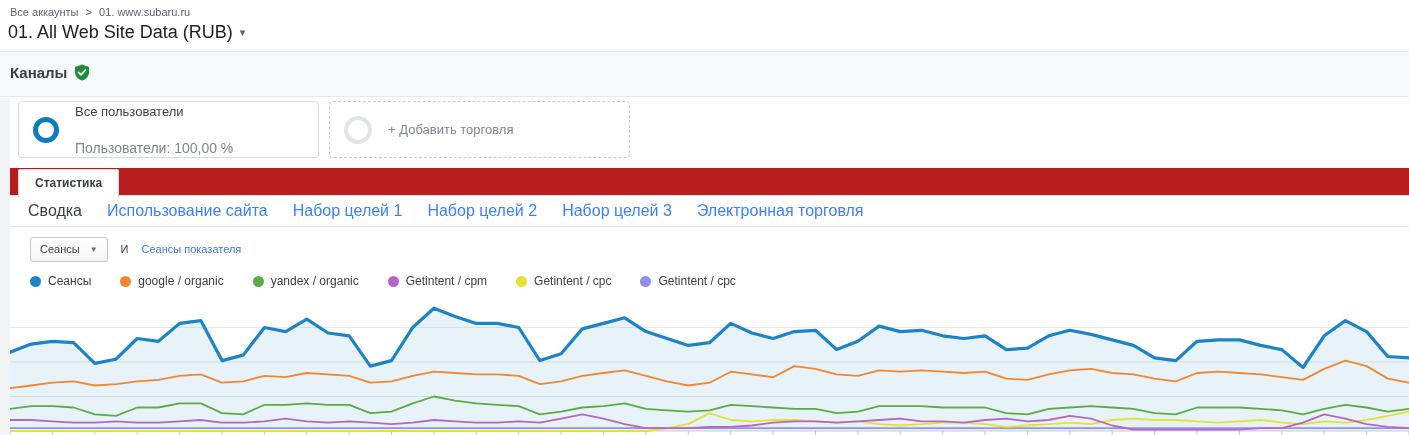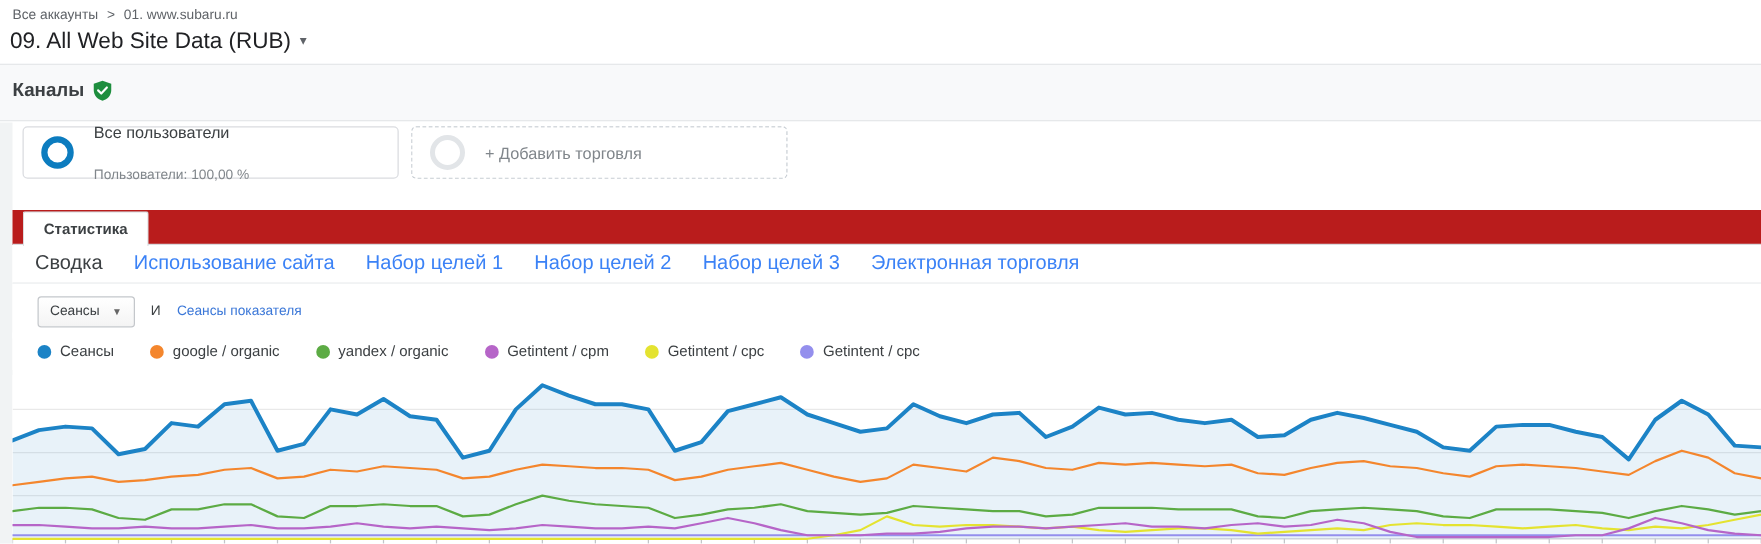--- a/index.html
+++ b/index.html
@@ -16,29 +16,29 @@
 
   
   .band { position:absolute; left:0; top:51px; width:1409px; height:46px;
           background:#f8f9fa; border-top:1px solid #e6e8ea; border-bottom:1px solid #e6e8ea; }
   .report-title { position:absolute; left:10px; top:12px; font-size:15px; font-weight:bold;
                   color:#3c4043; display:flex; align-items:center; gap:7px; }
 
   .gutter { position:absolute; left:0; top:98px; width:10px; height:337px; background:#f1f3f4; }
 
   
-  .seg-card { position:absolute; top:101px; height:42px; width:301px; border-radius:4px;
+  .seg-card { position:absolute; top:101px; height:57px; width:301px; border-radius:4px;
               display:flex; align-items:center; padding-left:14px; background:#fff; }
   .seg-card.solid { left:18px; border:1px solid #dadce0; }
   .seg-card.dashed { left:329px; border:1px dashed #c7cdd3; cursor:pointer; }
   .ring-blue { width:26px; height:26px; border:5px solid #0c7cbf; border-radius:50%; flex:none; }
   .ring-gray { width:28px; height:28px; border:4px solid #e2e5e8; border-radius:50%; flex:none; }
   .seg-text { margin-left:16px; }
   .seg-name { font-size:13px; color:#3c4043; }
-  .seg-detail { font-size:11px; color:#80868b; margin-top:21px; }
+  .seg-detail { font-size:14px; color:#80868b; margin-top:21px; }
   .seg-add-label { margin-left:16px; font-size:13px; color:#80868b; }
 
   
   .tabstrip { position:absolute; left:10px; top:168px; width:1399px; height:28px;
               background:#b91c1c; border-bottom:1px solid #d9dbde; }
   .tab { position:absolute; left:8px; top:1px; height:28px; background:#fff;
          border:1px solid #d4d7da; border-bottom:none; border-radius:2px 2px 0 0;
          padding:0 16px; line-height:26px; font-size:12px; font-weight:bold; color:#3c4043;
          z-index:2; cursor:pointer; }
 
@@ -72,21 +72,21 @@
 </style>
 </head>
 <body>
 
 <div class="breadcrumb">
   <span>Все аккаунты</span>
   <span>&gt;</span>
   <span>01. www.subaru.ru</span>
 </div>
 <div class="page-title">
-  <span>09. All Web Site Data (RUB)</span>
+  <span>01. All Web Site Data (RUB)</span>
   <span class="caret">▾</span>
 </div>
 
 <div class="band">
   <div class="report-title">
     <span>Каналы</span>
     <svg width="16" height="17" viewBox="0 0 16 17">
       <path d="M8 0.5 L15 3 V8 C15 12.5 12 15.5 8 16.5 C4 15.5 1 12.5 1 8 V3 Z" fill="#1e8e3e"></path>
       <path d="M4.5 8.3 L7 10.8 L11.5 6" stroke="#fff" stroke-width="1.7" fill="none" stroke-linecap="round" stroke-linejoin="round"></path>
     </svg>

